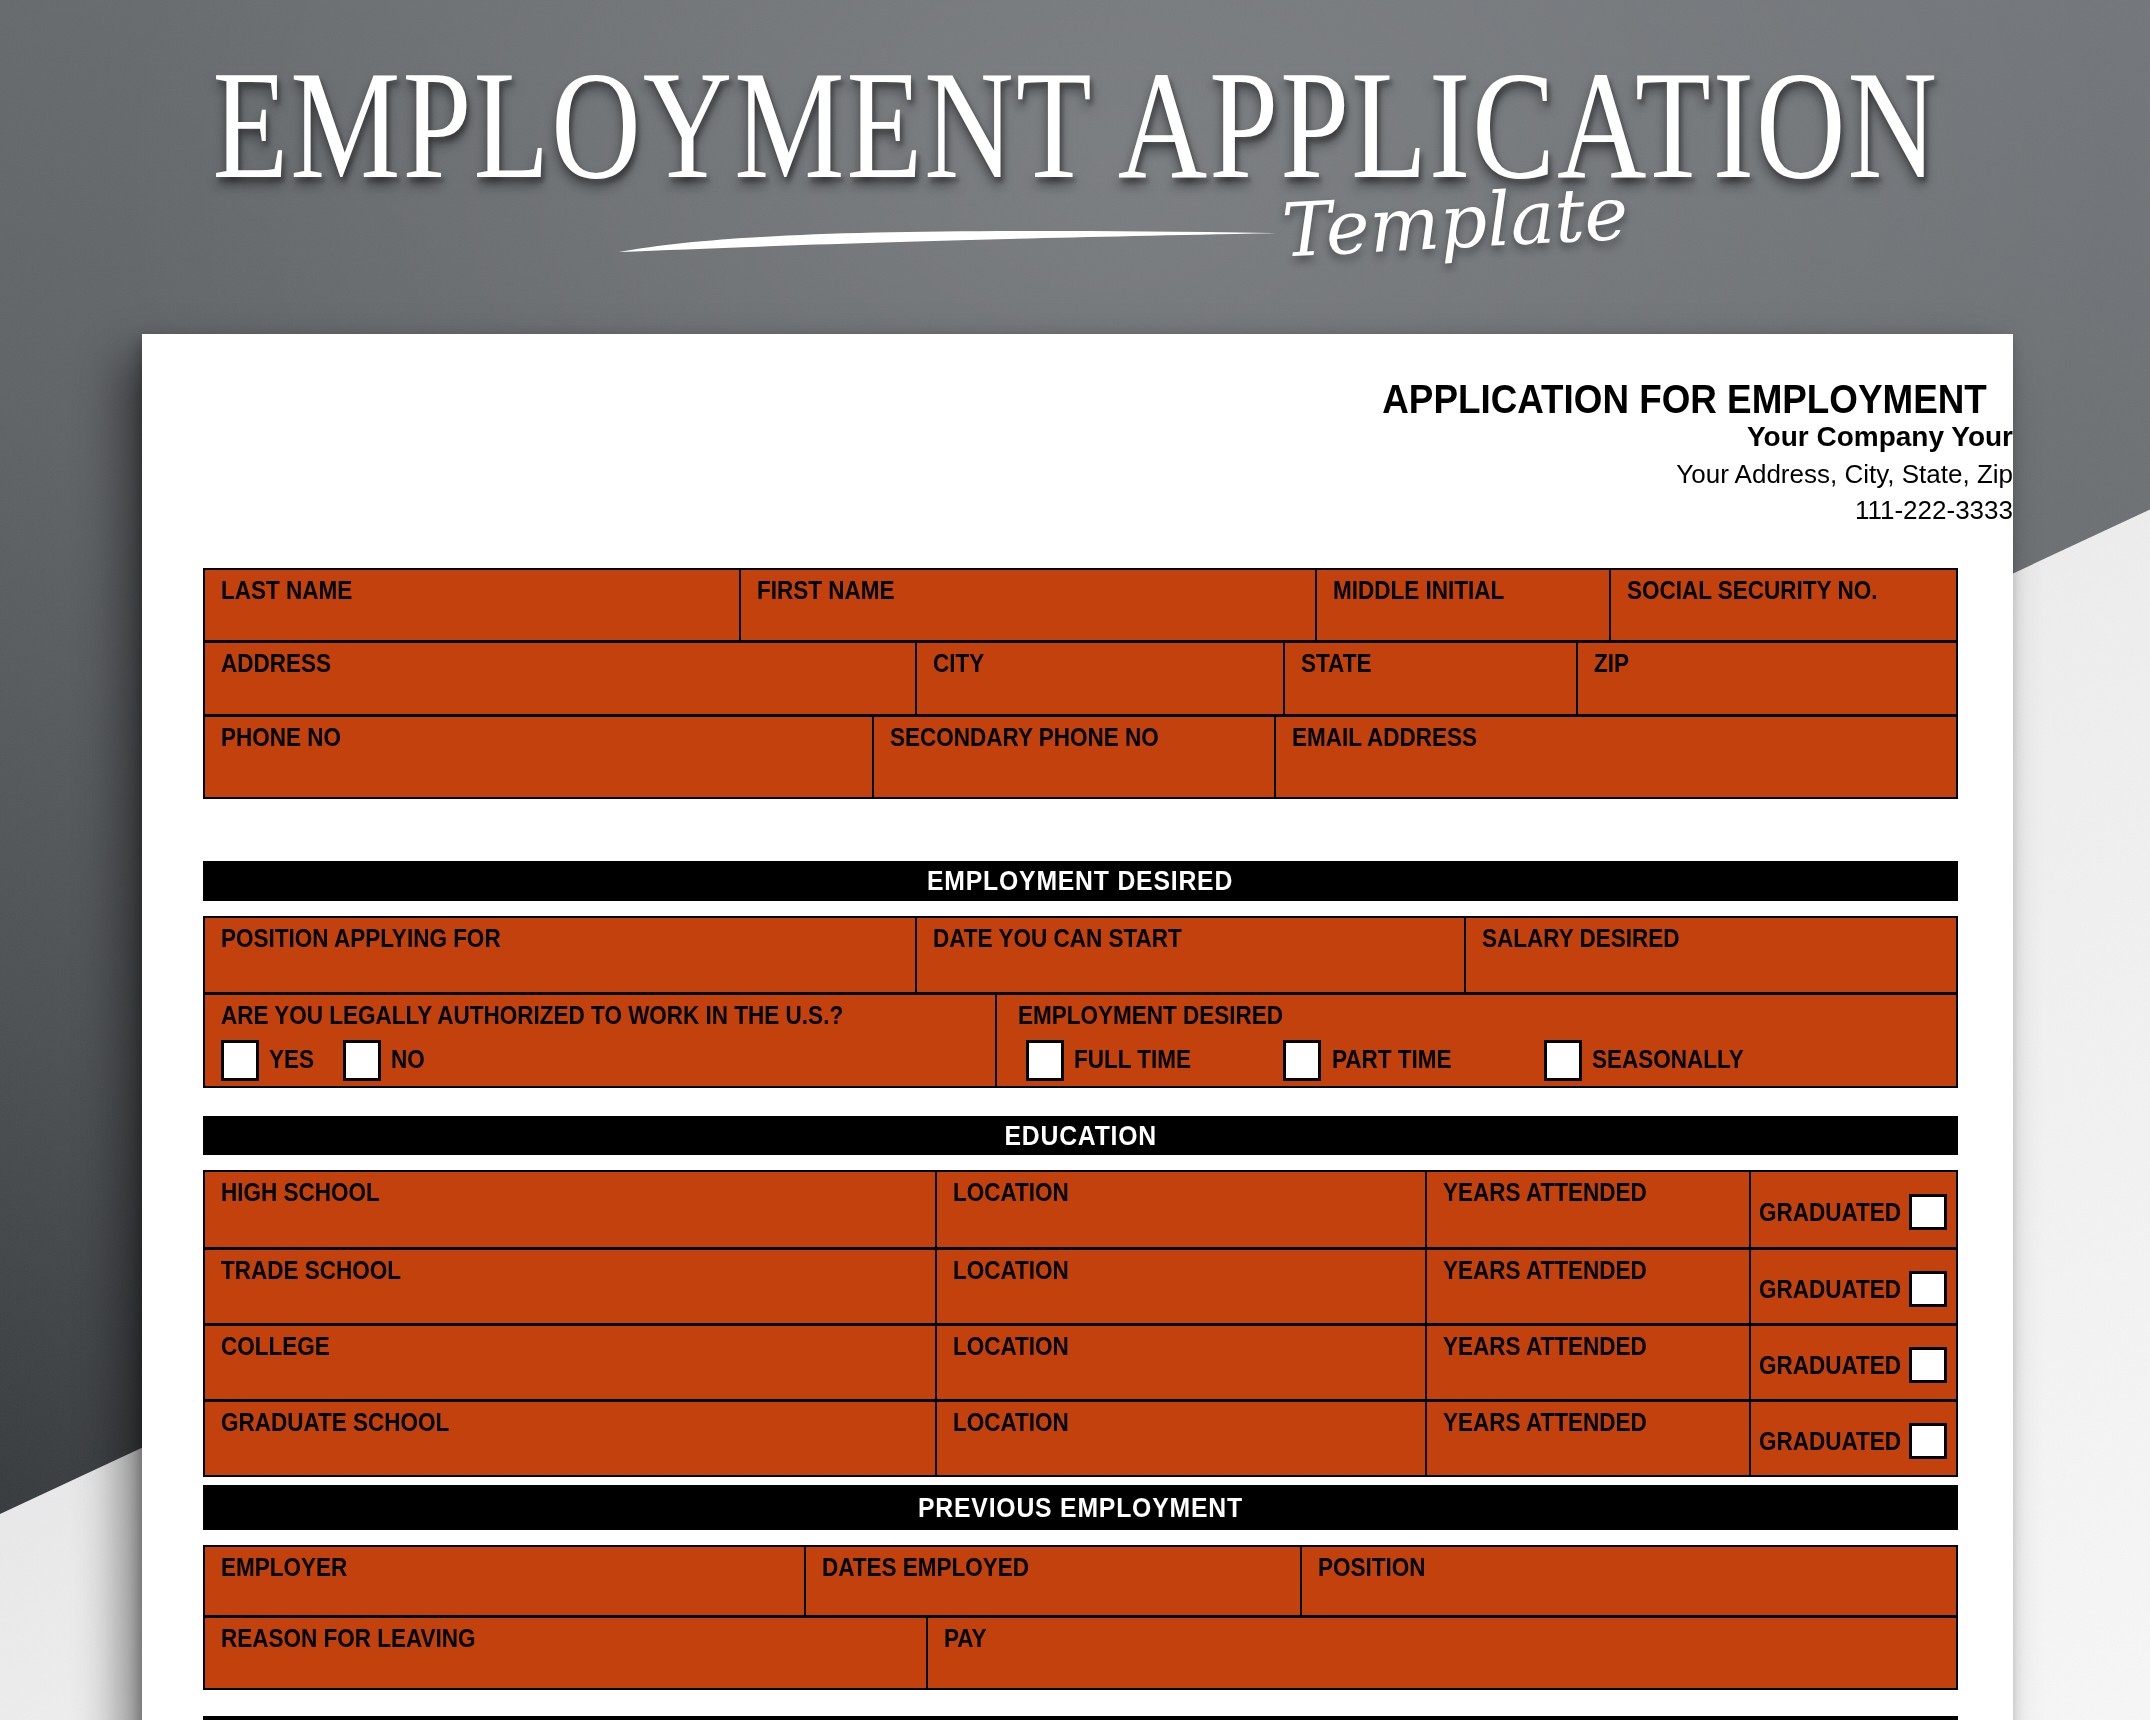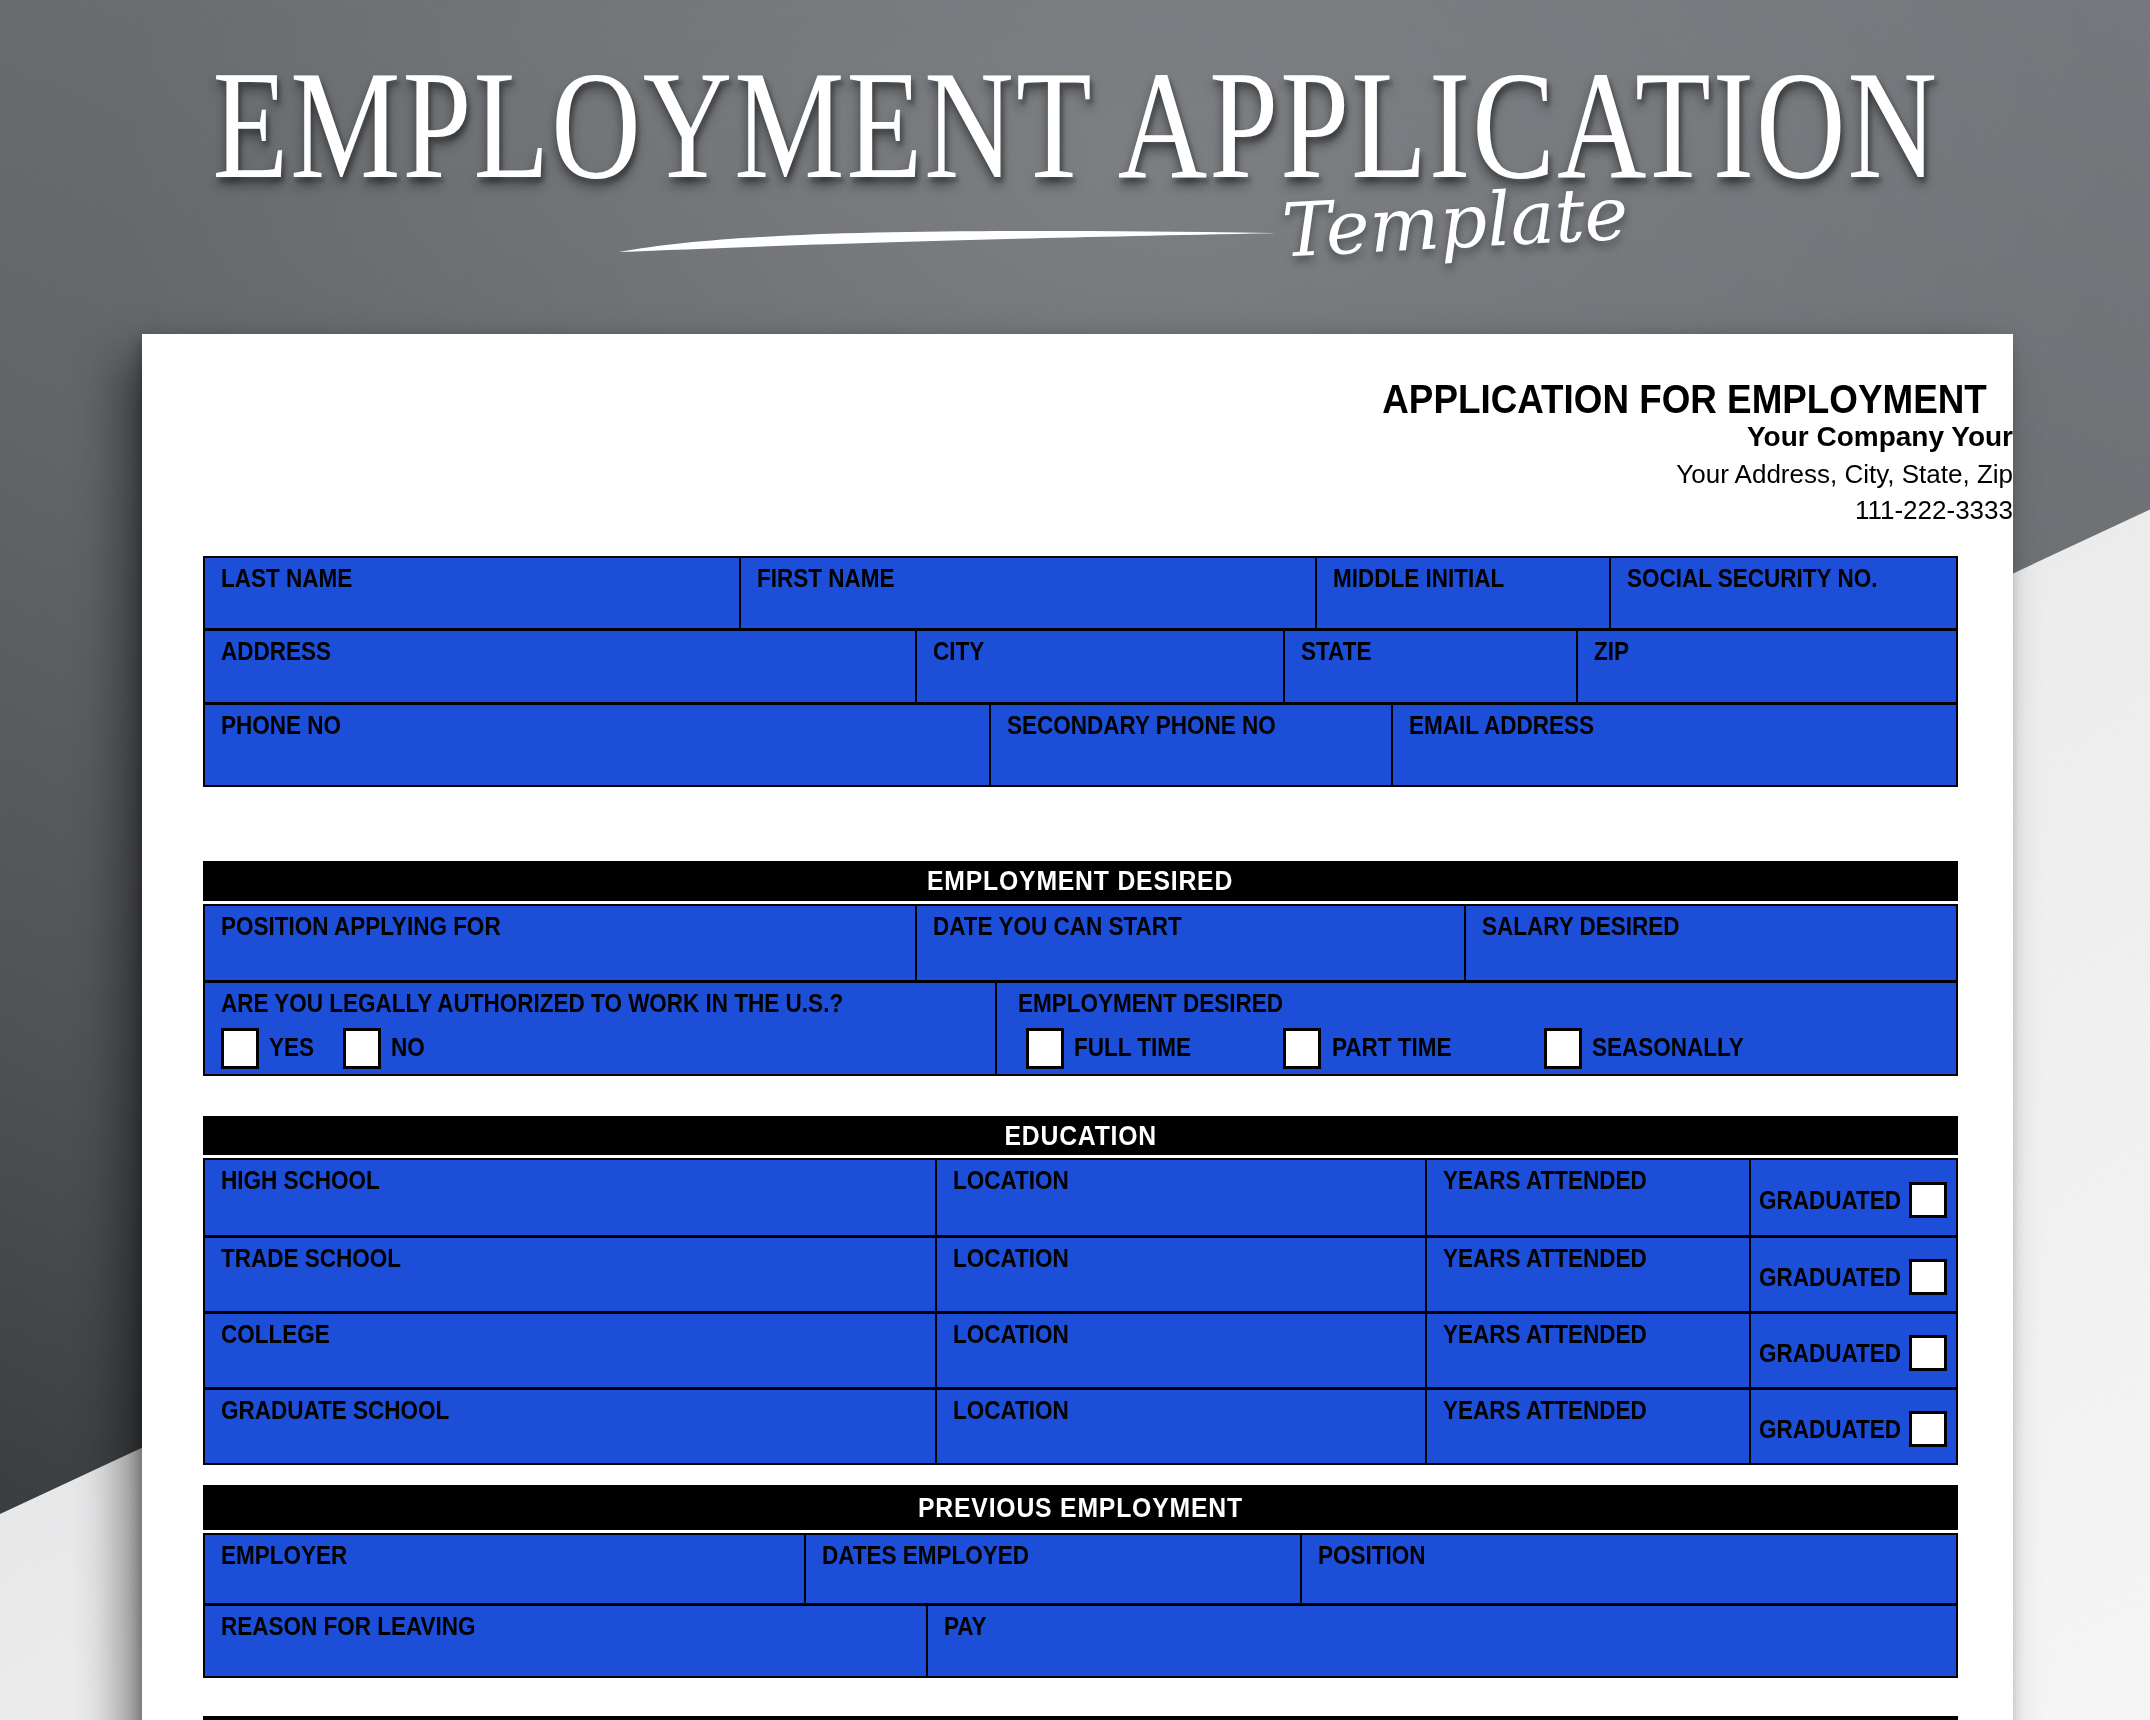--- a/index.html
+++ b/index.html
@@ -31,21 +31,21 @@
   .doc-line span{display:inline-block;white-space:nowrap;}
   .doc-title{top:45px;font-weight:bold;font-size:40px;line-height:1;}
   .doc-title span{transform:scaleX(.92);transform-origin:50% 0;letter-spacing:0;}
   .doc-company{top:89px;font-weight:bold;font-size:28px;line-height:1;}
   .doc-address{top:127px;font-size:26px;line-height:1;}
   .doc-phone{top:163px;font-size:26px;line-height:1;}
   
   .sec{position:absolute;left:61px;width:1755px;}
   .bar{background:#000;color:#fff;display:flex;align-items:center;justify-content:center;}
   .bar-lbl{font-weight:bold;font-size:27.5px;line-height:1;transform:scaleX(.9);letter-spacing:0.9px;white-space:nowrap;}
-  .tbl{border:2.6px solid #000;margin-top:3px;box-sizing:border-box;background:#1d4ed8;}
+  .tbl{border:2.6px solid #000;margin-top:15px;box-sizing:border-box;background:#c2410c;}
   .row{display:flex;}
   .row + .row{border-top:3.4px solid #000;}
   .cell{position:relative;box-sizing:border-box;flex:none;}
   .cell + .cell{border-left:2.6px solid #000;}
   .lbl{display:inline-block;font-weight:bold;font-size:25px;line-height:1;white-space:nowrap;
     transform:scaleX(.9);transform-origin:0 0;margin:7.7px 0 0 15.5px;}
   
   .cbgroup{position:absolute;left:15.5px;bottom:5.2px;display:flex;align-items:flex-end;}
   .cb{box-sizing:border-box;width:38px;height:41px;border:3.4px solid #000;background:#fff;flex:none;}
   .cb-lbl{display:inline-block;font-weight:bold;font-size:25px;line-height:1;white-space:nowrap;
@@ -96,21 +96,21 @@
           <div class="cell" style="width:294px"><span class="lbl">MIDDLE INITIAL</span></div>
           <div class="cell" style="width:351px"><span class="lbl">SOCIAL SECURITY NO.</span></div>
         </div>
         <div class="row" style="height:71px">
           <div class="cell" style="width:710px"><span class="lbl">ADDRESS</span></div>
           <div class="cell" style="width:368px"><span class="lbl">CITY</span></div>
           <div class="cell" style="width:293px"><span class="lbl">STATE</span></div>
           <div class="cell" style="width:351px"><span class="lbl">ZIP</span></div>
         </div>
         <div class="row" style="height:80px">
-          <div class="cell" style="width:784px"><span class="lbl">PHONE NO</span></div>
+          <div class="cell" style="width:667px"><span class="lbl">PHONE NO</span></div>
           <div class="cell" style="width:402px"><span class="lbl">SECONDARY PHONE NO</span></div>
           <div class="cell" style="width:644px"><span class="lbl">EMAIL ADDRESS</span></div>
         </div>
       </div>
     </div>
 
     <div class="sec" style="top:527px">
       <div class="bar" style="height:40px">
         <span class="bar-lbl">EMPLOYMENT DESIRED</span>
       </div>

